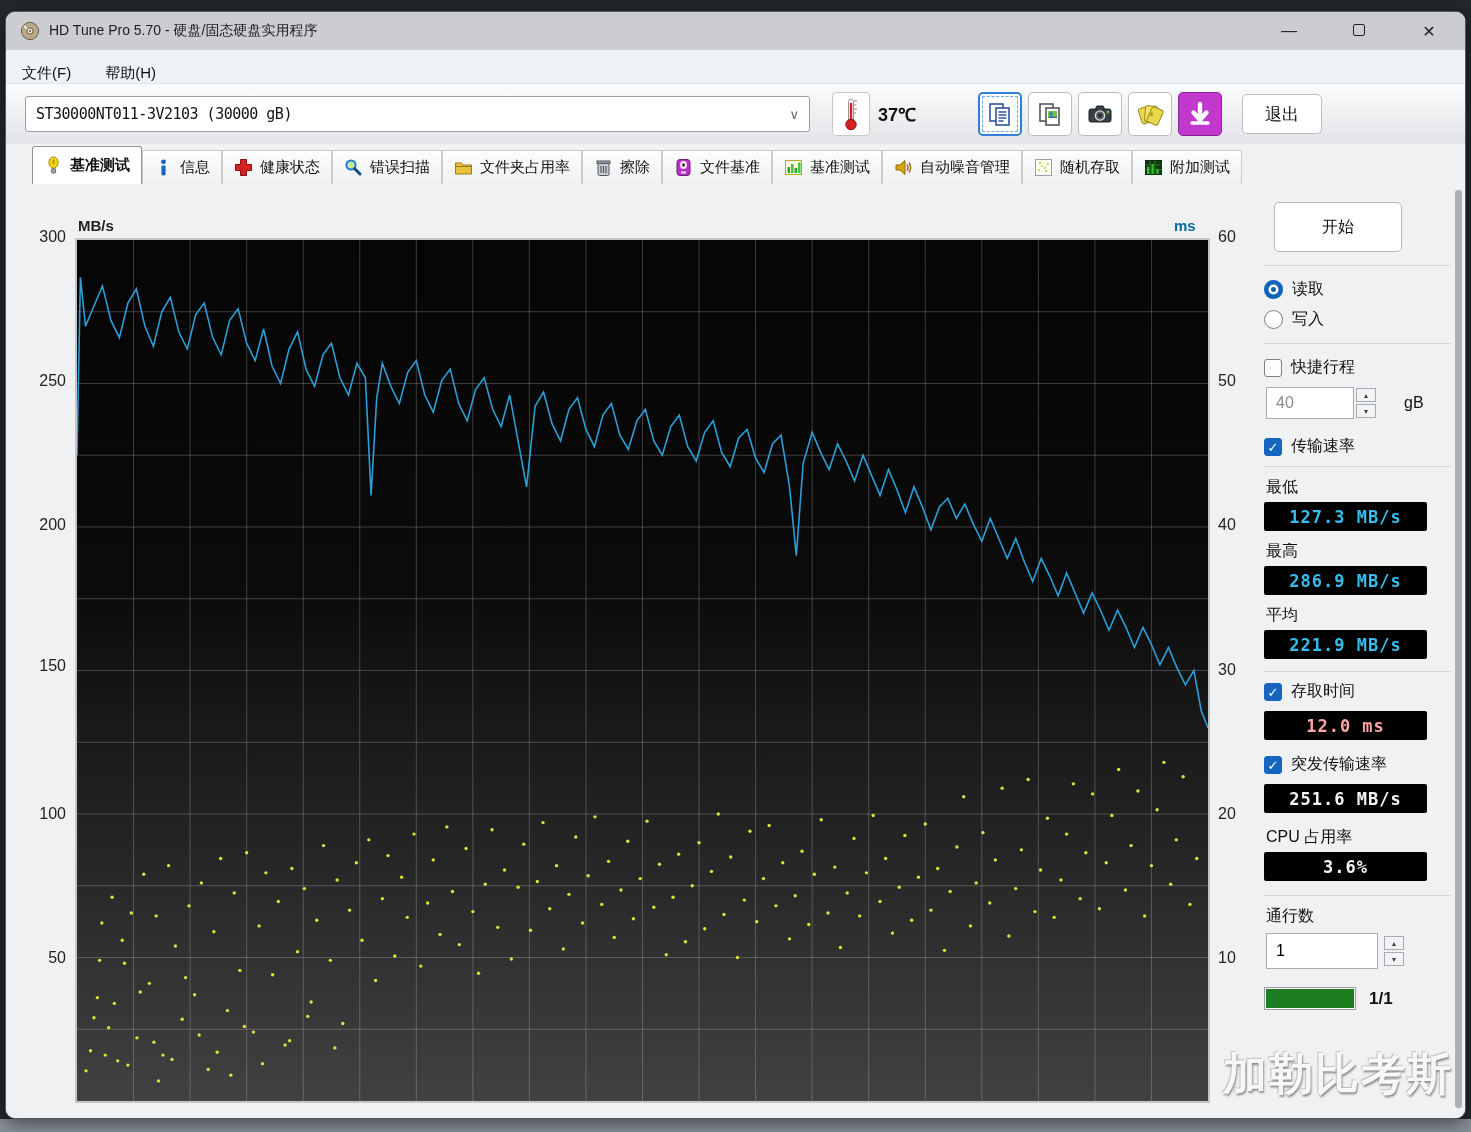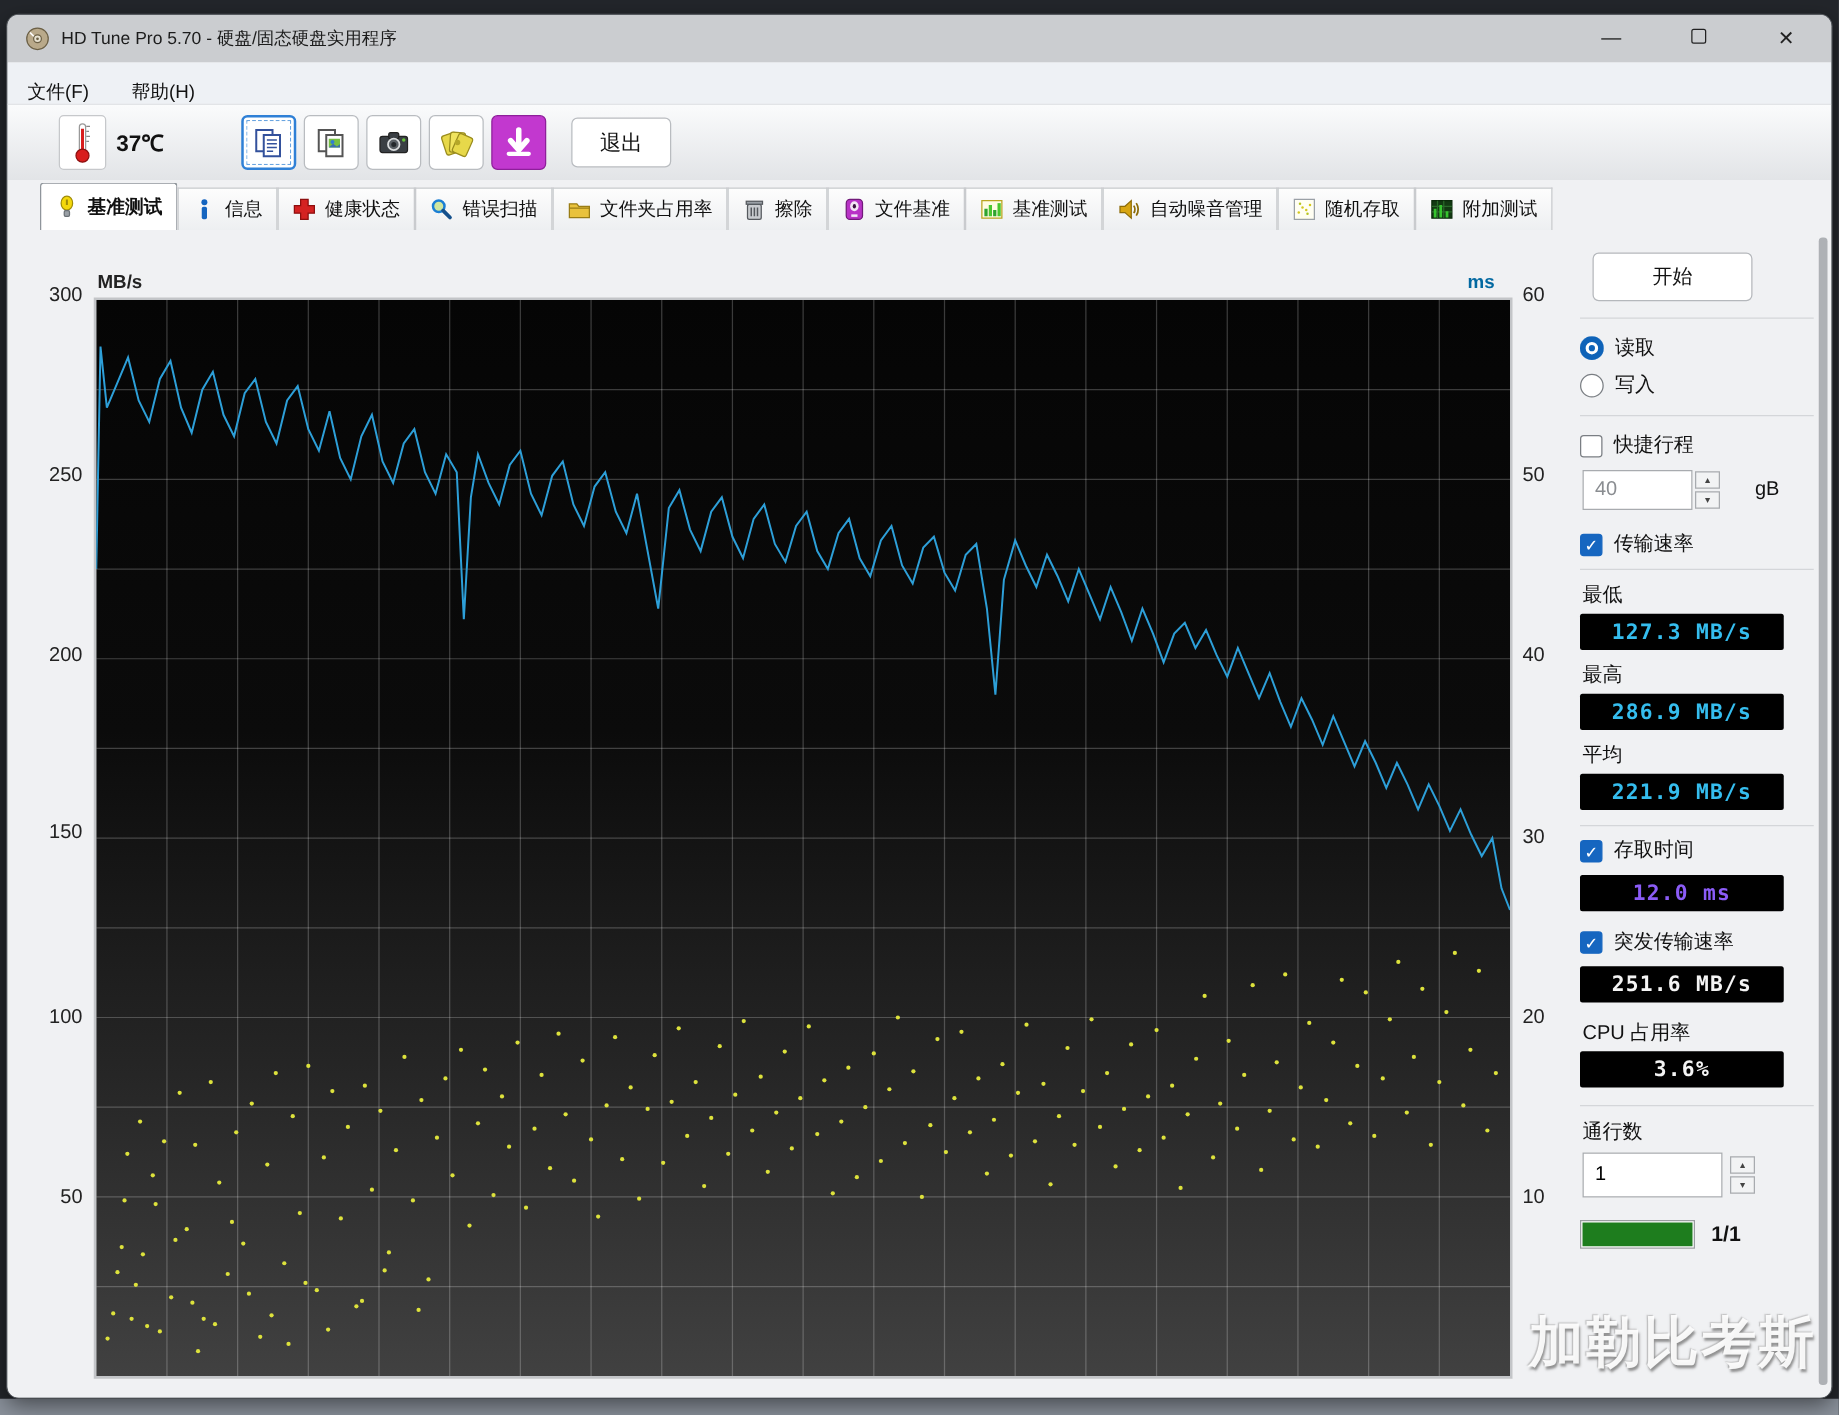--- a/index.html
+++ b/index.html
@@ -45,37 +45,37 @@
           background:linear-gradient(180deg,#050505 0%,#0b0b0b 40%,#262626 72%,#414141 100%);
           border:2px solid #c3c5c8; }
   .plot svg { display:block; width:100%; height:100%; }
   .axis-unit-left { position:absolute; left:72px; top:33px; font-size:15px; font-weight:bold; color:#222; }
   .axis-unit-right { position:absolute; left:1168px; top:33px; font-size:15px; font-weight:bold; color:#0369a1; }
   .tick-left { position:absolute; width:50px; text-align:right; left:10px; font-size:16px; color:#222; }
   .tick-right { position:absolute; left:1212px; font-size:16px; color:#222; }
 
   
   .panel { width:213px; position:relative; padding:10px 14px 0 12px; }
-  .start-btn { width:128px; height:39px; margin:8px 0 0 10px; background:#fff; border:1px solid #b5b8bc; border-radius:5px; font-size:16px; color:#111; display:flex; align-items:center; justify-content:center; }
+  .start-btn { width:128px; height:50px; margin:8px 0 0 10px; background:#fff; border:1px solid #b5b8bc; border-radius:5px; font-size:16px; color:#111; display:flex; align-items:center; justify-content:center; }
   .sep { height:1px; background:#d4d6d9; margin:13px 0; }
   .radio-row, .check-row { display:flex; align-items:center; gap:9px; margin:9px 0; font-size:16px; color:#111; }
   .radio { width:19px; height:19px; border-radius:50%; background:#fff; border:1px solid #7a7e83; }
   .radio.on { border:none; background:#0f63b8; box-shadow:inset 0 0 0 4.5px #0f63b8, inset 0 0 0 7px #fff; }
   .checkbox { width:18px; height:18px; border-radius:3px; background:#fff; border:1px solid #7a7e83; }
   .checkbox.on { background:#1666c0; border-color:#1666c0; color:#fff; font-size:13px; line-height:17px; text-align:center; }
   .spin-row { display:flex; align-items:center; margin:6px 0 2px 2px; }
   .spin-box { width:88px; height:32px; background:#fff; border:1px solid #a8abaf; display:flex; align-items:center; padding-left:9px; font-size:16px; }
   .spin-box.dim { color:#8a8d91; }
   .spin-btns { display:flex; flex-direction:column; gap:2px; margin-left:2px; }
   .spin-btns .sb { width:20px; height:14px; background:#f2f3f4; border:1px solid #a8abaf; font-size:7px; color:#444; display:flex; align-items:center; justify-content:center; }
   .unit-label { font-size:16px; color:#111; margin-left:28px; }
   .lcd-label { font-size:16px; color:#111; margin:10px 0 4px 2px; }
   .lcd { width:163px; height:29px; background:#000; border-radius:2px; display:flex; align-items:center; justify-content:center; font-family:"DejaVu Sans Mono",monospace; font-weight:bold; font-size:17px; letter-spacing:1px; }
   .lcd.cyan { color:#35bdee; }
-  .lcd.yellow { color:#8b5cf6; }
+  .lcd.yellow { color:#fca5a5; }
   .lcd.white { color:#f4f4f4; }
   .progress-row { display:flex; align-items:center; gap:13px; margin-top:18px; }
   .progress { width:92px; height:23px; border:1px solid #9a9da1; background:#fff; padding:1px; }
   .progress .fill { height:100%; background:#1e7d1e; }
   .progress-label { font-size:17px; color:#111; font-weight:bold; }
   .right-strip { position:absolute; right:3px; top:6px; bottom:10px; width:7px; background:#aeb1b5; border-radius:3px; }
 
   .watermark { position:absolute; right:12px; bottom:14px; font-size:44px; font-weight:bold; color:rgba(255,255,255,.92); text-shadow:1px 2px 2px rgba(120,120,120,.8), -1px -1px 1px rgba(160,160,160,.6); letter-spacing:2px; pointer-events:none; z-index:20; }
 </style>
 </head>
@@ -99,20 +99,24 @@
       <span class="win-btn">✕</span>
     </div>
   </div>
 
   <div class="menubar">
     <span class="menu-item">文件(F)</span>
     <span class="menu-item">帮助(H)</span>
   </div>
 
   <div class="toolbar">
+    <div class="drive-select">
+      <span class="drive-text">ST30000NT011-3V2103 (30000 gB)</span>
+      <span class="drive-chevron">∨</span>
+    </div>
     <div class="therm-btn">
       <svg width="16" height="34" viewBox="0 0 16 34">
         <rect x="5.5" y="2" width="5" height="24" rx="2.5" fill="#fff" stroke="#999"></rect>
         <rect x="6.8" y="6" width="2.4" height="20" fill="#d81d1d"></rect>
         <circle cx="8" cy="27.5" r="5.2" fill="#d81d1d" stroke="#8d1010"></circle>
         <path d="M11 4h3 M11 8h2.2 M11 12h3 M11 16h2.2" stroke="#888" stroke-width="1"></path>
       </svg>
     </div>
     <span class="temp-text">37℃</span>
 

